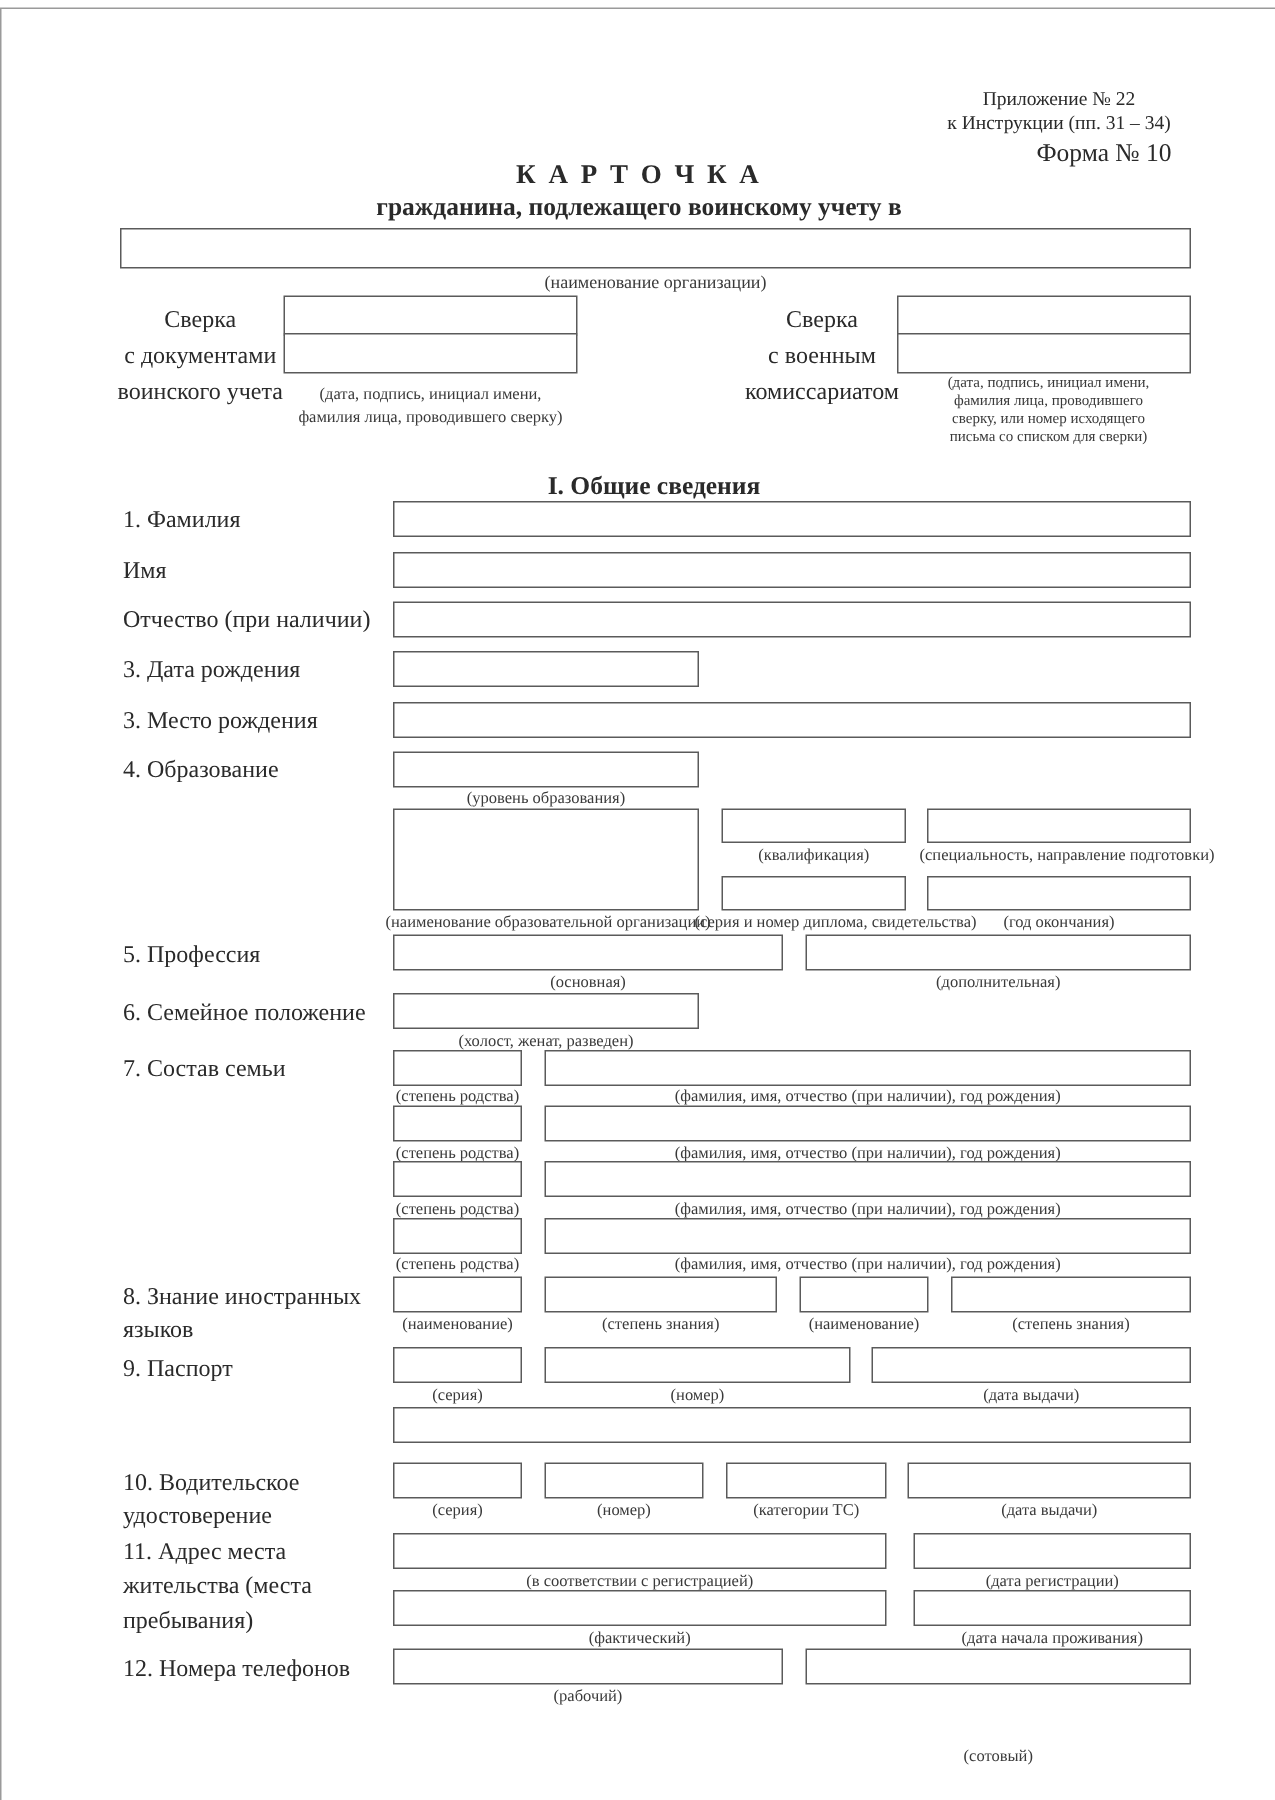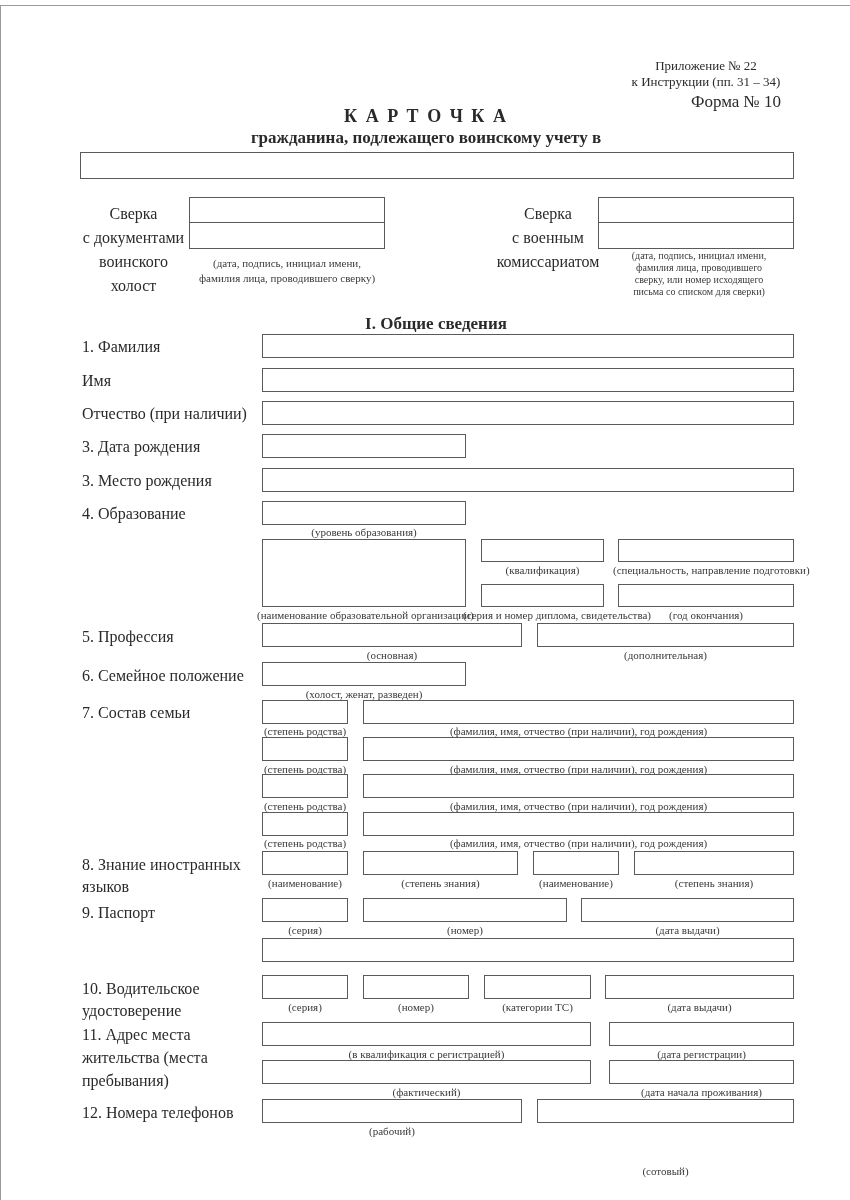--- a/index.html
+++ b/index.html
@@ -14,25 +14,26 @@
 <body>
 
 <div class="page">
 
   <div class="hdr" style="left:600px;top:52px;width:210px;font-size:13px;line-height:16px;">Приложение № 22</div>
   <div class="hdr" style="left:600px;top:68px;width:210px;font-size:13px;line-height:16px;">к Инструкции (пп. 31 – 34)</div>
   <div class="hdr" style="left:660px;top:86px;width:150px;font-size:17px;line-height:20px;">Форма № 10</div>
   <div class="hdr" style="left:0;top:122px;width:850px;font-size:17px;font-weight:bold;">гражданина, подлежащего воинскому учету в</div>
   <div class="hdr" style="left:0;top:100px;width:850px;font-size:18px;font-weight:bold;letter-spacing:2px;">К А Р Т О Ч К А</div>
   <div class="box" style="left:79px;top:146px;width:714px;height:27px;"></div>
+  <div class="cap" style="left:79px;top:176px;width:714px;font-size:12px;">(наименование организации)</div>
 
   <div class="hdr" style="left:75px;top:196px;width:115px;font-size:16px;line-height:24px;">
     <div>Сверка</div>
     <div>с документами</div>
-    <div>воинского холост</div>
+    <div>воинского учета</div>
   </div>
   <div class="box" style="left:188px;top:191px;width:196px;height:27px;"></div>
   <div class="box" style="left:188px;top:216px;width:196px;height:27px;"></div>
   <div class="cap" style="left:188px;top:250px;width:196px;font-size:11px;line-height:15px;">
     <div>(дата, подпись, инициал имени,</div>
     <div>фамилия лица, проводившего сверку)</div>
   </div>
 
   <div class="hdr" style="left:488px;top:196px;width:118px;font-size:16px;line-height:24px;">
     <div>Сверка</div>
@@ -142,21 +143,21 @@
   <div class="cap" style="left:362px;top:995px;width:106px;">(номер)</div>
   <div class="box" style="left:483px;top:969px;width:107px;height:24px;"></div>
   <div class="cap" style="left:483px;top:995px;width:107px;">(категории ТС)</div>
   <div class="box" style="left:604px;top:969px;width:189px;height:24px;"></div>
   <div class="cap" style="left:604px;top:995px;width:189px;">(дата выдачи)</div>
 
   <div class="lbl" style="left:81px;top:1018px;">11. Адрес места</div>
   <div class="lbl" style="left:81px;top:1041px;">жительства (места</div>
   <div class="lbl" style="left:81px;top:1064px;">пребывания)</div>
   <div class="box" style="left:261px;top:1016px;width:329px;height:24px;"></div>
-  <div class="cap" style="left:261px;top:1042px;width:329px;">(в квалификация с регистрацией)</div>
+  <div class="cap" style="left:261px;top:1042px;width:329px;">(в соответствии с регистрацией)</div>
   <div class="box" style="left:608px;top:1016px;width:185px;height:24px;"></div>
   <div class="cap" style="left:608px;top:1042px;width:185px;">(дата регистрации)</div>
   <div class="box" style="left:261px;top:1054px;width:329px;height:24px;"></div>
   <div class="cap" style="left:261px;top:1080px;width:329px;">(фактический)</div>
   <div class="box" style="left:608px;top:1054px;width:185px;height:24px;"></div>
   <div class="cap" style="left:608px;top:1080px;width:185px;">(дата начала проживания)</div>
 
   <div class="lbl" style="left:81px;top:1096px;">12. Номера телефонов</div>
   <div class="box" style="left:261px;top:1093px;width:260px;height:24px;"></div>
   <div class="cap" style="left:261px;top:1119px;width:260px;">(рабочий)</div>

